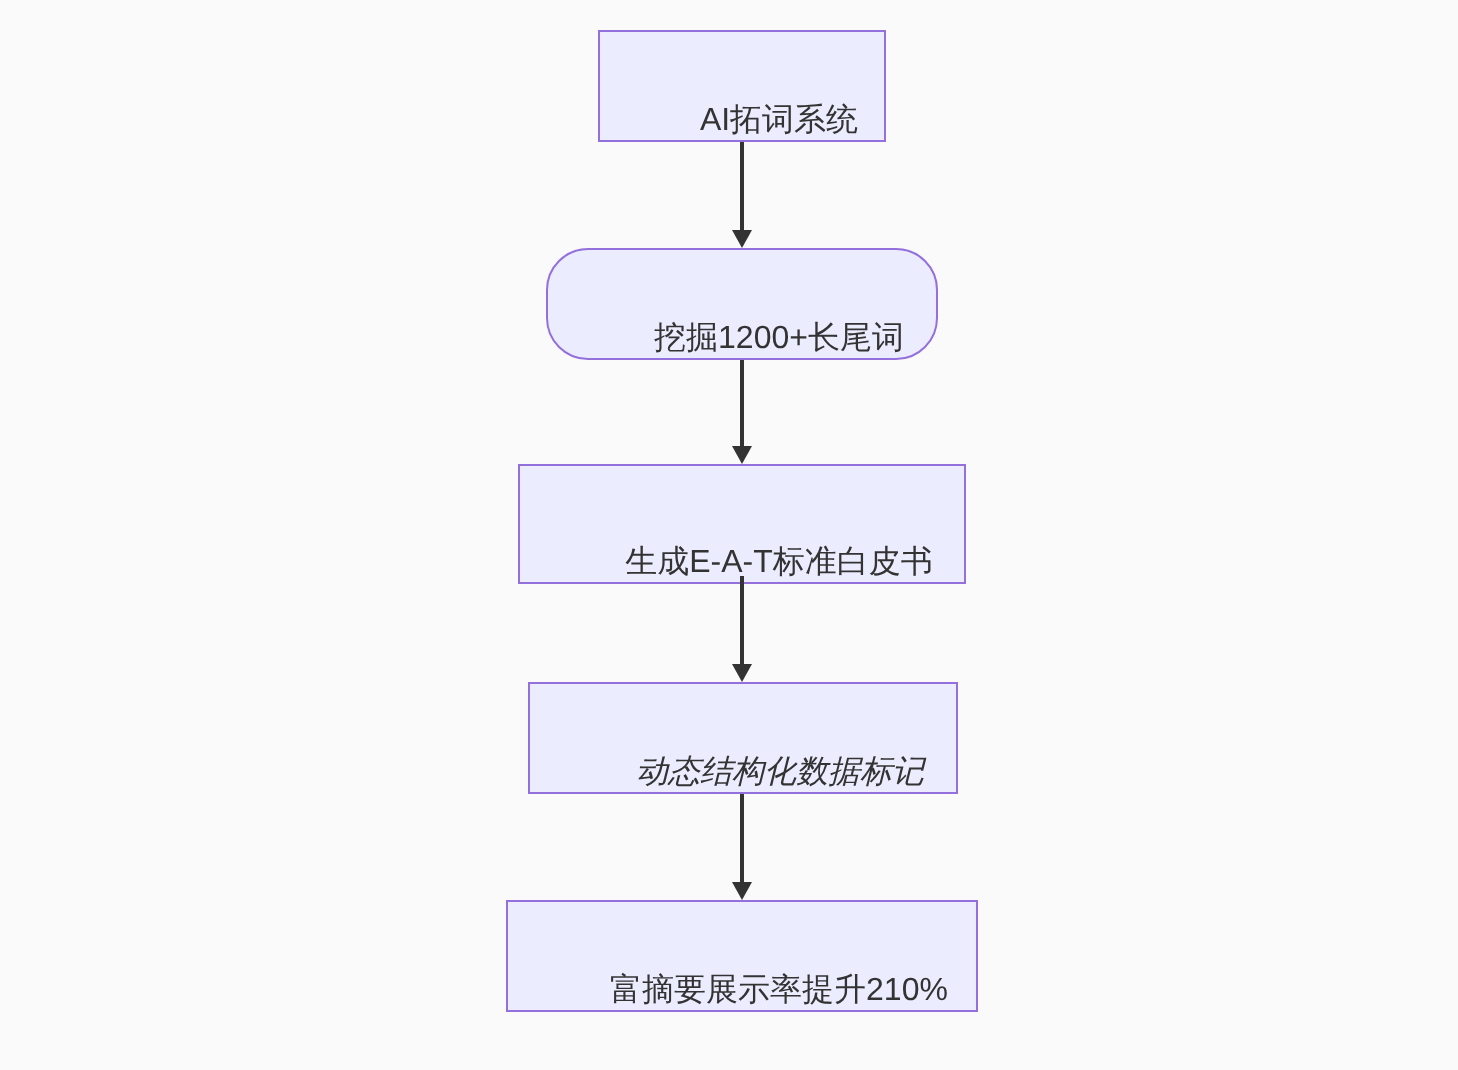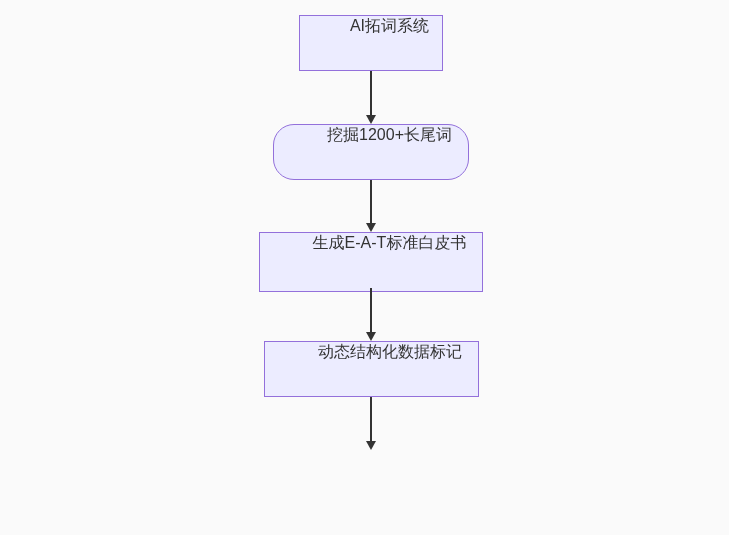--- a/index.html
+++ b/index.html
@@ -17,21 +17,21 @@
     position: relative;
     width: 729px;
     height: 535px;
   }
   .node {
     position: absolute;
     box-sizing: border-box;
     background: var(--node-fill, #ECECFF);
     border: 1px solid var(--node-border, #9370DB);
     display: flex;
-    align-items: flex-start;
+    align-items: flex-end;
     justify-content: center;
     padding-left: 37px;
   }
   .node-label {
     color: var(--text, #333333);
     font-size: 16px;
     line-height: 1.2;
     white-space: nowrap;
     text-align: center;
   }
@@ -80,23 +80,26 @@
 
   <div class="node" style="left:259px; top:232px; width:224px; height:60px;">
     <span class="node-label">生成E-A-T标准白皮书</span>
   </div>
 
   <div class="arrow" style="left:366px; top:288px; height:53px;">
     <div class="arrow-line"></div>
     <div class="arrow-head"></div>
   </div>
 
-  <div class="node" style="left:264px; top:341px; width:215px; height:56px;">
+  <div class="node" style="left:264px; top:341px; width:215px; height:56px;font-style:italic;">
     <span class="node-label">动态结构化数据标记</span>
   </div>
 
   <div class="arrow" style="left:366px; top:397px; height:53px;">
     <div class="arrow-line"></div>
     <div class="arrow-head"></div>
   </div>
 
+  <div class="node" style="left:253px; top:450px; width:236px; height:56px;">
+    <span class="node-label">富摘要展示率提升210%</span>
+  </div>
 
 </div>
 
 </body></html>

